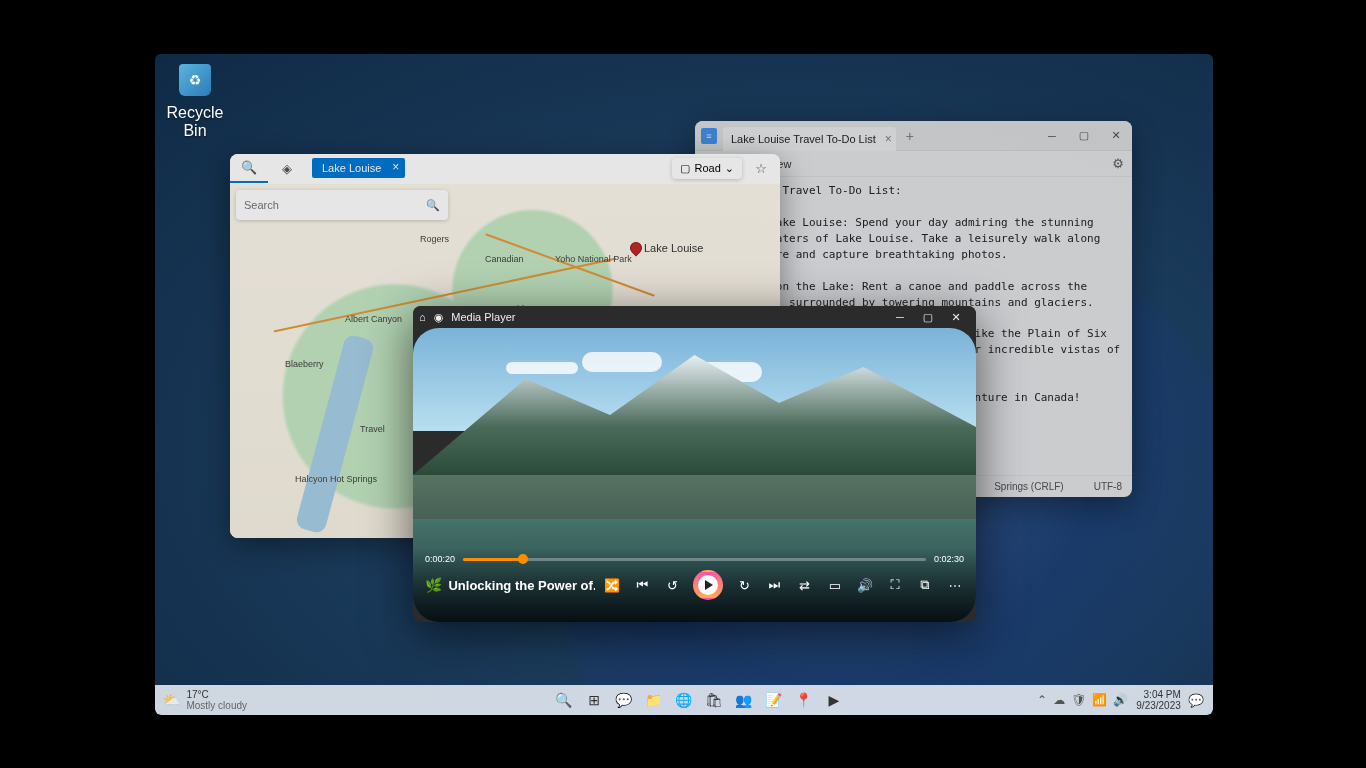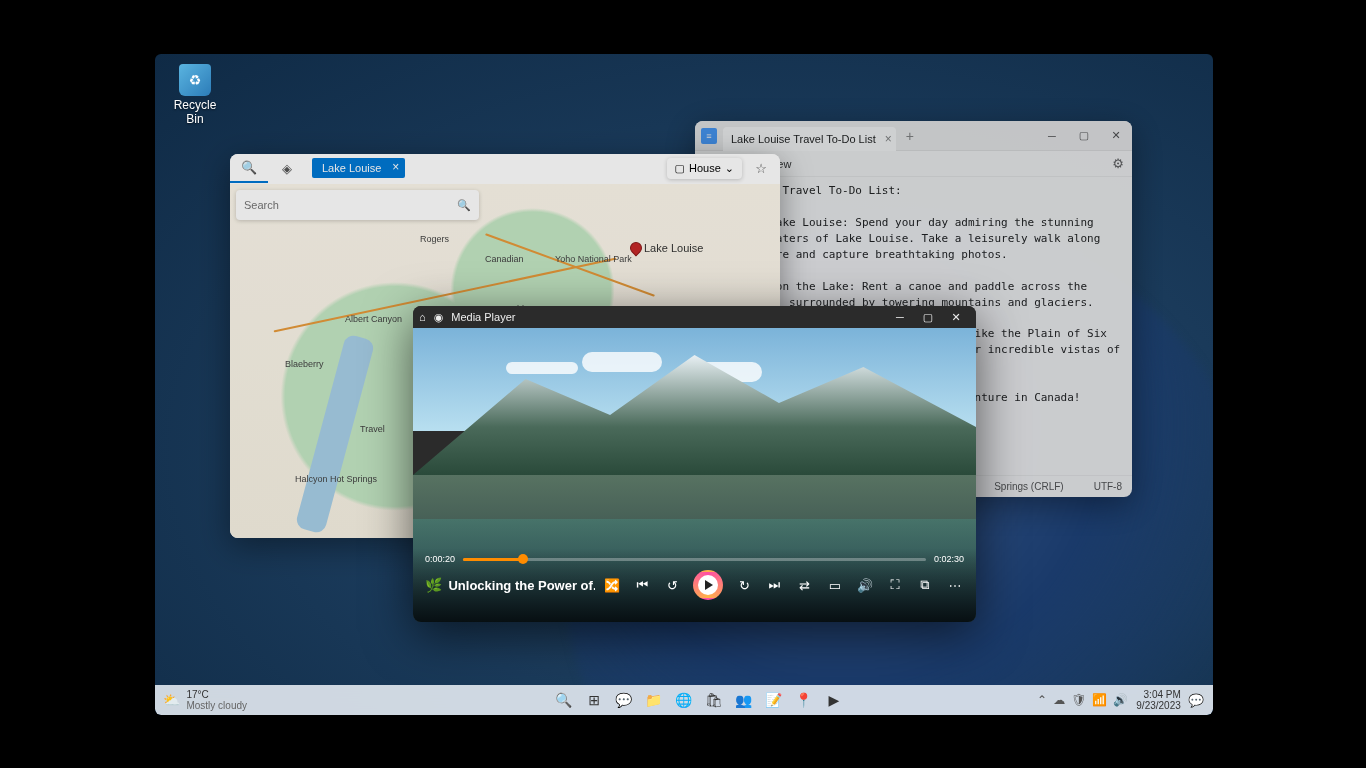--- a/index.html
+++ b/index.html
@@ -20,21 +20,21 @@
 .desktop-icon { position: absolute; left: 10px; top: 10px; width: 60px; text-align: center; }
 .desktop-icon .bin {
   width: 32px; height: 32px; margin: 0 auto;
   background: linear-gradient(135deg, #5ab4e0, #2c7cb8);
   border-radius: 4px 4px 6px 6px; position: relative;
 }
 .desktop-icon .bin::before {
   content: "♻"; color: #fff; position: absolute; left: 50%; top: 50%;
   transform: translate(-50%,-50%); font-size: 14px;
 }
-.desktop-icon .label { color: #fff; font-size: 12px; margin-top: 2px; text-shadow: 0 1px 2px rgba(0,0,0,.6); }
+.desktop-icon .label { color: #fff; font-size: 16px; margin-top: 8px; text-shadow: 0 1px 2px rgba(0,0,0,.6); }
 
 
 .notepad {
   position: absolute; left: 540px; top: 67px; width: 437px; height: 376px;
   background: #f9f9f9; border-radius: 8px; box-shadow: 0 8px 32px rgba(0,0,0,.4);
   display: flex; flex-direction: column; overflow: hidden;
   filter: brightness(0.85); opacity: 0.95;
 }
 .np-titlebar { height: 30px; display: flex; align-items: center; background: #f1f1f1; border-bottom: 1px solid #e4e4e4; }
 .np-icon { width: 16px; height: 16px; margin: 0 6px; background: #4a9eff; border-radius: 2px; display: flex; align-items: center; justify-content: center; font-size: 9px; color: #fff; }
@@ -76,21 +76,21 @@
 }
 .map-road { position: absolute; background: #e89a3a; height: 2px; border-radius: 2px; }
 .map-river { position: absolute; background: #a8d0e8; border-radius: 10px; }
 .map-city { position: absolute; font-size: 9px; color: #444; text-align: center; }
 .map-pin {
   position: absolute; width: 12px; height: 12px; background: #c62828;
   border-radius: 50% 50% 50% 0; transform: rotate(-45deg); border: 1px solid #8b1a1a;
 }
 .map-pin-label { position: absolute; font-size: 11px; color: #333; font-weight: 500; }
 .maps-search {
-  position: absolute; left: 6px; top: 6px; width: 243px; height: 30px;
+  position: absolute; left: 6px; top: 6px; width: 212px; height: 30px;
   background: #fff; border-radius: 4px; box-shadow: 0 1px 4px rgba(0,0,0,.2);
   display: flex; align-items: center; padding: 0 8px; font-size: 11px; color: #888;
 }
 .maps-search input { border: none; outline: none; flex: 1; font-size: 11px; background: transparent; }
 .maps-btn { background: #fff; border-radius: 4px; padding: 4px 8px; font-size: 11px; box-shadow: 0 1px 4px rgba(0,0,0,.2); display: flex; align-items: center; gap: 4px; cursor: pointer; }
 
 
 .player {
   position: absolute; left: 258px; top: 252px; width: 563px; height: 316px;
   background: #2b2b2b; border-radius: 8px; box-shadow: 0 12px 48px rgba(0,0,0,.6);
@@ -98,20 +98,21 @@
 }
 .pl-titlebar { height: 22px; display: flex; align-items: center; padding: 0 6px; color: #eee; font-size: 11px; background: #2b2b2b; gap: 8px; }
 .pl-titlebar .wincontrols { margin-left: auto; display: flex; gap: 0; }
 .pl-titlebar .wincontrols span { width: 28px; text-align: center; cursor: pointer; font-size: 11px; }
 .pl-video {
   flex: 1; position: relative;
   background:
     linear-gradient(180deg, #7bb3d9 0%, #b8dff0 35%, transparent 35%),
     linear-gradient(180deg, transparent 65%, #2a5a5a 65%, #1a3a4a 100%);
   overflow: hidden;
+  border-radius: 26px;
 }
 .mtn { position: absolute; bottom: 50%; background: linear-gradient(180deg, #e8f0f4 0%, #4a6a5a 60%, #2a4a3a 100%); clip-path: polygon(0% 100%, 20% 20%, 35% 50%, 50% 0%, 65% 40%, 80% 10%, 100% 60%, 100% 100%); width: 100%; height: 120px; }
 .reflection { position: absolute; top: 50%; width: 100%; height: 50%; background: linear-gradient(180deg, rgba(122,170,140,.7), rgba(30,60,70,.9)); transform: scaleY(1); opacity: 0.8; }
 .clouds { position: absolute; top: 8%; left: 30%; width: 80px; height: 20px; background: #fff; border-radius: 20px; opacity: 0.8; box-shadow: 100px 10px 0 #fff, -80px 6px 0 -4px #fff; }
 
 .pl-overlay {
   position: absolute; left: 0; right: 0; bottom: 0; height: 74px;
   background: linear-gradient(180deg, transparent, rgba(0,0,0,.75));
   padding: 0 12px; color: #fff;
 }
@@ -204,21 +205,21 @@
     <div class="maps-tabs">
       <div class="maps-tab-btn active">🔍</div>
       <div class="maps-tab-btn">◈</div>
       <div class="maps-chip">
         <span>Lake Louise</span>
         <span class="x">×</span>
       </div>
       <div style="flex:1"></div>
       <div class="maps-btn">
         <span>▢</span>
-        <span>House</span>
+        <span>Road</span>
         <span>⌄</span>
       </div>
       <div class="maps-tab-btn">☆</div>
     </div>
     <div class="maps-body">
       <div class="maps-canvas">
         <div class="map-river" style="left:90px;top:150px;width:30px;height:200px;transform:rotate(15deg)"></div>
         <div class="map-road" style="left:40px;top:110px;width:350px;transform:rotate(-12deg)"></div>
         <div class="map-road" style="left:250px;top:80px;width:180px;transform:rotate(20deg)"></div>
         <div class="map-city" style="left:55px;top:175px">Blaeberry</div>

